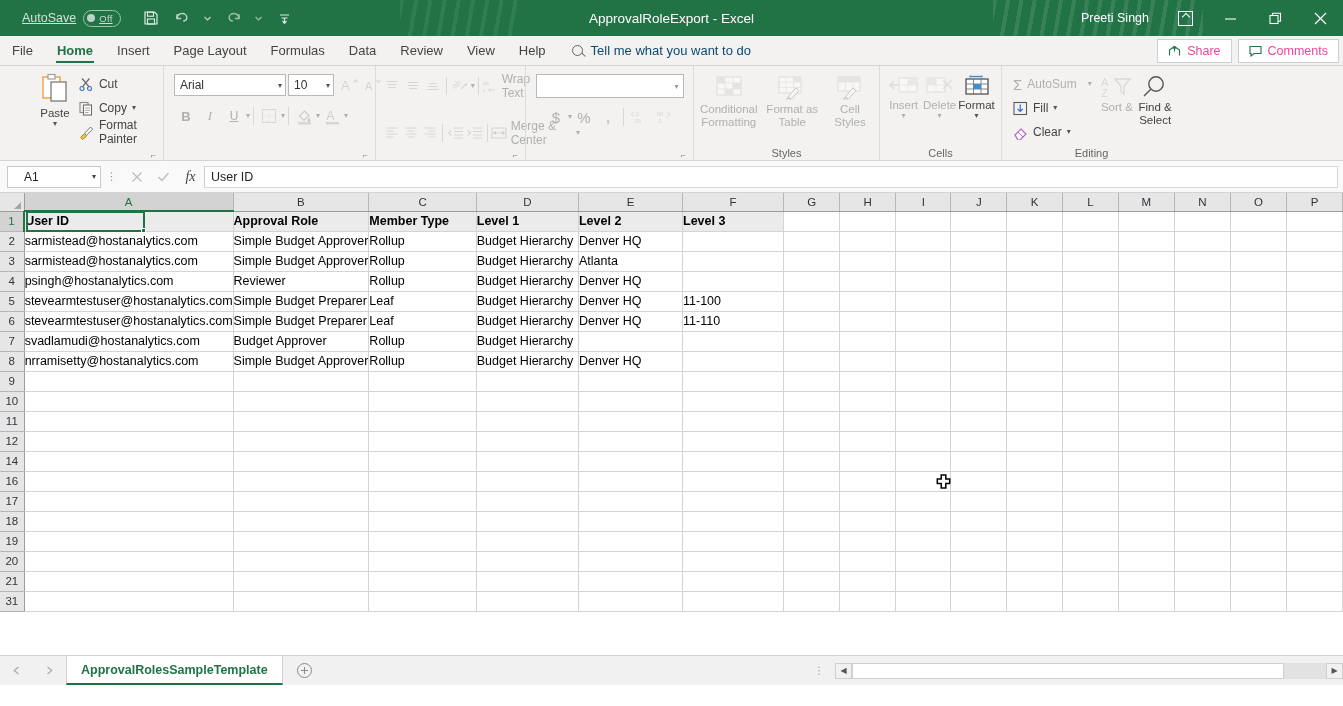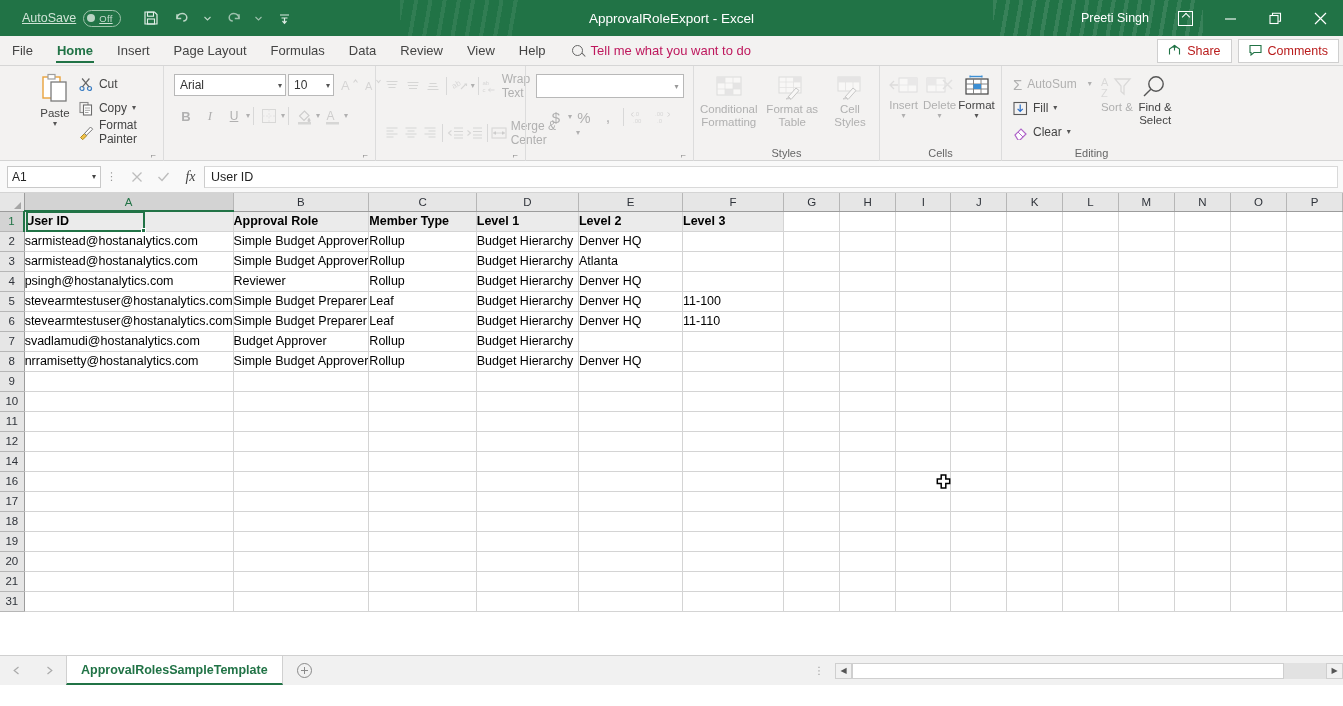--- a/index.html
+++ b/index.html
@@ -68,28 +68,28 @@
   .tab {
     padding: 0 12px; height: 29px; line-height: 29px; font-size: 13px;
     color: #444; position: relative; white-space: nowrap;
   }
   .tab.active { color: #217346; font-weight: bold; }
   .tab.active::after {
     content: ''; position: absolute; left: 11px; right: 11px; bottom: 2px;
     height: 2.5px; background: #217346;
   }
   .tellme { display: flex; align-items: center; gap: 8px; margin-left: 14px;
-            font-size: 13px; color: #be185d; height: 29px; }
+            font-size: 13px; color: #0c4a6e; height: 29px; }
   .magnifier { width:11px;height:11px;border:1.4px solid #666;border-radius:50%;position:relative;}
   .magnifier::after{content:'';position:absolute;width:4.5px;height:1.4px;background:#666;
     right:-4px;bottom:0px;transform:rotate(45deg);}
   .tabbar-right { margin-left: auto; display: flex; align-items: center; gap: 6px;
                   padding-right: 4px; height: 29px; }
   .sharebtn {
-    display: flex; align-items: flex-start; gap: 6px; font-size: 12.5px; color: #b91c1c;
+    display: flex; align-items: center; gap: 6px; font-size: 12.5px; color: #ec4899;
     border: 1px solid #cfcfcf; background: #fff; padding: 4px 10px; height: 24px;
   }
 
   
   .ribbon {
     height: 95px; background: #f3f2f1; display: flex;
     border-bottom: 1px solid #d4d4d4; position: relative;
   }
   .grp { position: relative; height: 95px; display: flex; flex-direction: column;
          padding: 4px 0 0 0; }
@@ -126,21 +126,21 @@
     width: 148px; height: 24px; border: 1px solid #b8b8b8; background: #fff;
     display: flex; align-items: center; padding: 0 4px; font-size: 12px;
   }
   .numfmt .cv { margin-left: auto; font-size: 8px; color: #999; }
 
   
   .fbar { height: 32px; background: #f9f9f9; display: flex; align-items: center;
           border-bottom: 1px solid #d4d4d4; padding: 0 3px; }
   .namebox {
     width: 94px; height: 22px; border: 1px solid #c9c9c9; background: #fff;
-    display: flex; align-items: center; padding: 0 4px 0 4px; font-size: 12px;
+    display: flex; align-items: center; padding: 0 4px 0 16px; font-size: 12px;
     color: #222; margin-left: 4px;
   }
   .namebox .cv { margin-left: auto; font-size: 8px; color: #444; }
   .fdots { width: 22px; text-align: center; color: #999; font-size: 11px; letter-spacing:1px;}
   .fbtns { display: flex; align-items: center; gap: 0px; }
   .fbtn { width: 27px; height: 22px; display: flex; align-items: center;
           justify-content: center; font-size: 13px; color: #b5b5b5; }
   .fxg { font-style: italic; font-family: "Liberation Serif", serif; color: #444; font-size:14px;}
   .fcontent {
     flex: 1; height: 22px; border: 1px solid #d9d9d9; border-left:1px solid #ccc;

